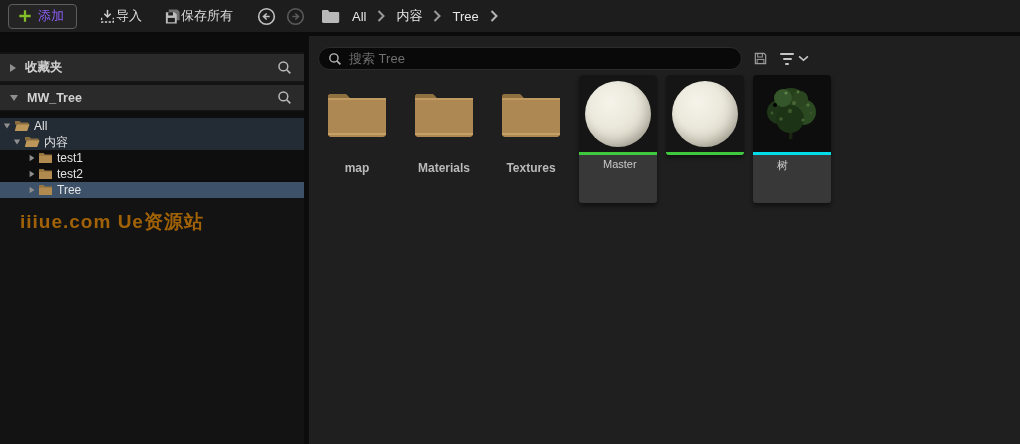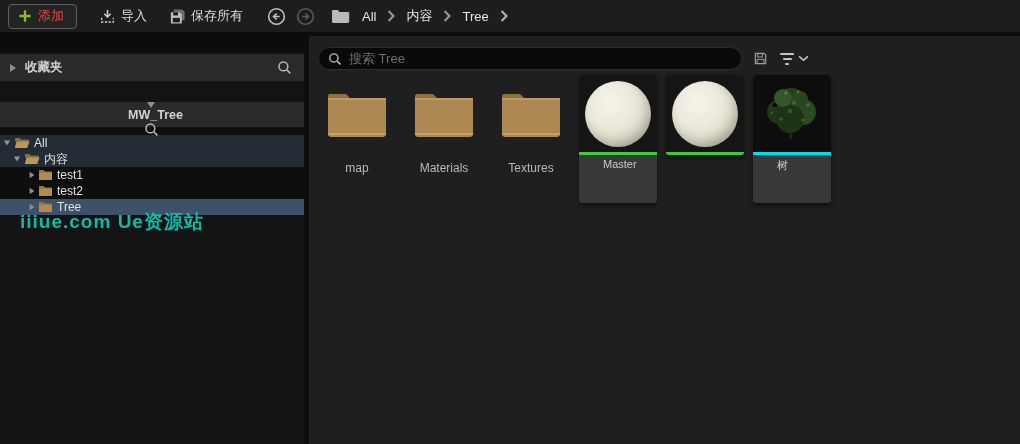--- a/index.html
+++ b/index.html
@@ -12,45 +12,45 @@
 
   
   .toolbar {
     position:absolute; top:0; left:0; width:1020px; height:34px;
     background:#1d1d1d; border-bottom:2px solid #0b0b0b;
     display:flex; align-items:center; gap:0; padding-left:8px;
   }
   .add-btn {
     display:flex; align-items:center; gap:6px;
     background:#242424; border:1px solid #5d5d5d; border-radius:4px;
-    height:25px; padding:0 12px 0 9px; color:#ef4444; font-size:13px; cursor:pointer;
+    height:25px; padding:0 12px 0 9px; color:#8b5cf6; font-size:13px; cursor:pointer;
   }
   .tool-item {
-    display:flex; align-items:center; gap:5px; margin-left:22px;
+    display:flex; align-items:center; margin-left:22px;
     color:#dcdcdc; font-size:13px; cursor:pointer;
   }
   .icon { display:inline-flex; align-items:center; justify-content:center; }
   .nav-circles { display:flex; align-items:center; gap:10px; margin-left:24px; }
   .crumb-folder { margin-left:16px; }
   .breadcrumb { display:flex; align-items:center; margin-left:8px; }
   .crumb { font-size:13px; color:#e6e6e6; cursor:pointer; padding:0 4px; }
   .bc-sep { margin:0 7px; display:inline-flex; }
 
   
   .left-panel {
     position:absolute; top:52px; left:0; width:304px; height:408px;
     background:#131313;
   }
   .side-header {
     height:28px; background:#2a2a2a; border-bottom:1px solid #161616;
     display:flex; align-items:center; padding:0 12px 0 10px;
     font-size:12.5px; font-weight:bold; color:#d2d2d2;
   }
   .side-header.fav { margin-top:2px; }
-  .side-header.coll { margin-top:20px; height:26px;flex-direction:column; }
+  .side-header.coll { margin-top:3px; height:26px; }
   .side-header .hlabel { margin-left:9px; flex:1; }
   .tri { width:0; height:0; display:inline-block; }
   .tri.right { border-left:6px solid #8f8f8f; border-top:4.5px solid transparent; border-bottom:4.5px solid transparent; }
   .tri.down  { border-top:6px solid #8f8f8f; border-left:4.5px solid transparent; border-right:4.5px solid transparent; }
 
   .tree-area { background:#0e0e0e; padding-top:7px; }
   .tree-row {
     height:16px; display:flex; align-items:center; font-size:12px; color:#e2e2e2;
     cursor:pointer; white-space:nowrap;
   }
@@ -85,21 +85,21 @@
   .search-pill input::placeholder { color:#6f6f6f; }
   .mini-icon { margin-left:11px; cursor:pointer; display:inline-flex; }
   .filter-wrap { display:flex; align-items:center; gap:4px; margin-left:12px; cursor:pointer; }
   .filter-bars { display:flex; flex-direction:column; gap:3px; align-items:center; }
   .filter-bars i { display:block; height:2px; background:#c5c5c5; border-radius:1px; }
   .fb1 { width:14px; } .fb2 { width:9px; } .fb3 { width:4px; }
 
   .grid { display:flex; gap:9px; padding:3px 0 0 9px; align-items:flex-start; }
   .folder-cell { width:78px; cursor:pointer; }
   .folder-art { width:78px; height:78px; display:flex; align-items:center; justify-content:center; }
-  .folder-name { text-align:center; font-size:12px; color:#b9b9b9; margin-top:8px; }
+  .folder-name { text-align:center; font-size:12px; color:#b9b9b9; margin-top:8px;font-weight:bold; }
 
   .asset-tile {
     width:78px; border-radius:3px; overflow:hidden; background:#383838;
     box-shadow:0 3px 4px rgba(0,0,0,0.45); cursor:pointer;
   }
   .thumb { height:77px; background:#151515; display:flex; align-items:center; justify-content:center; }
   .thumb.tree-bg { background:#0d0d0d; }
   .stripe { height:3px; }
   .asset-label {
     height:48px; padding:3px 5px; font-size:11px; color:#c9c9c9; text-align:left;margin-left:19px;
@@ -265,21 +265,21 @@
         <svg width="15" height="12" viewBox="0 0 15 12">
           <path d="M1 1.2h4.6l1.2 1.6h7.2V11H1z" fill="#b08a4f"></path>
           <path d="M1 1.2h4.6l1.2 1.6h7.2v1H1z" fill="#97753f"></path>
         </svg>
       </span>
       <span class="tlabel">Tree</span>
     </div>
 
   </div>
 
-  <div class="watermark" style="color: #14b8a6;">iiiue.com Ue资源站</div>
+  <div class="watermark" style="color: #a16207;">iiiue.com Ue资源站</div>
 </div>
 
 <div class="main-panel">
 
   <div class="search-row">
     <div class="search-pill">
       <span class="icon">
         <svg width="14" height="14" viewBox="0 0 16 16">
             <circle cx="6.8" cy="6.8" r="4.7" stroke="#b9b9b9" stroke-width="1.6" fill="none"></circle>
             <path d="M10.4 10.4 14.2 14.2" stroke="#b9b9b9" stroke-width="1.8"></path>

